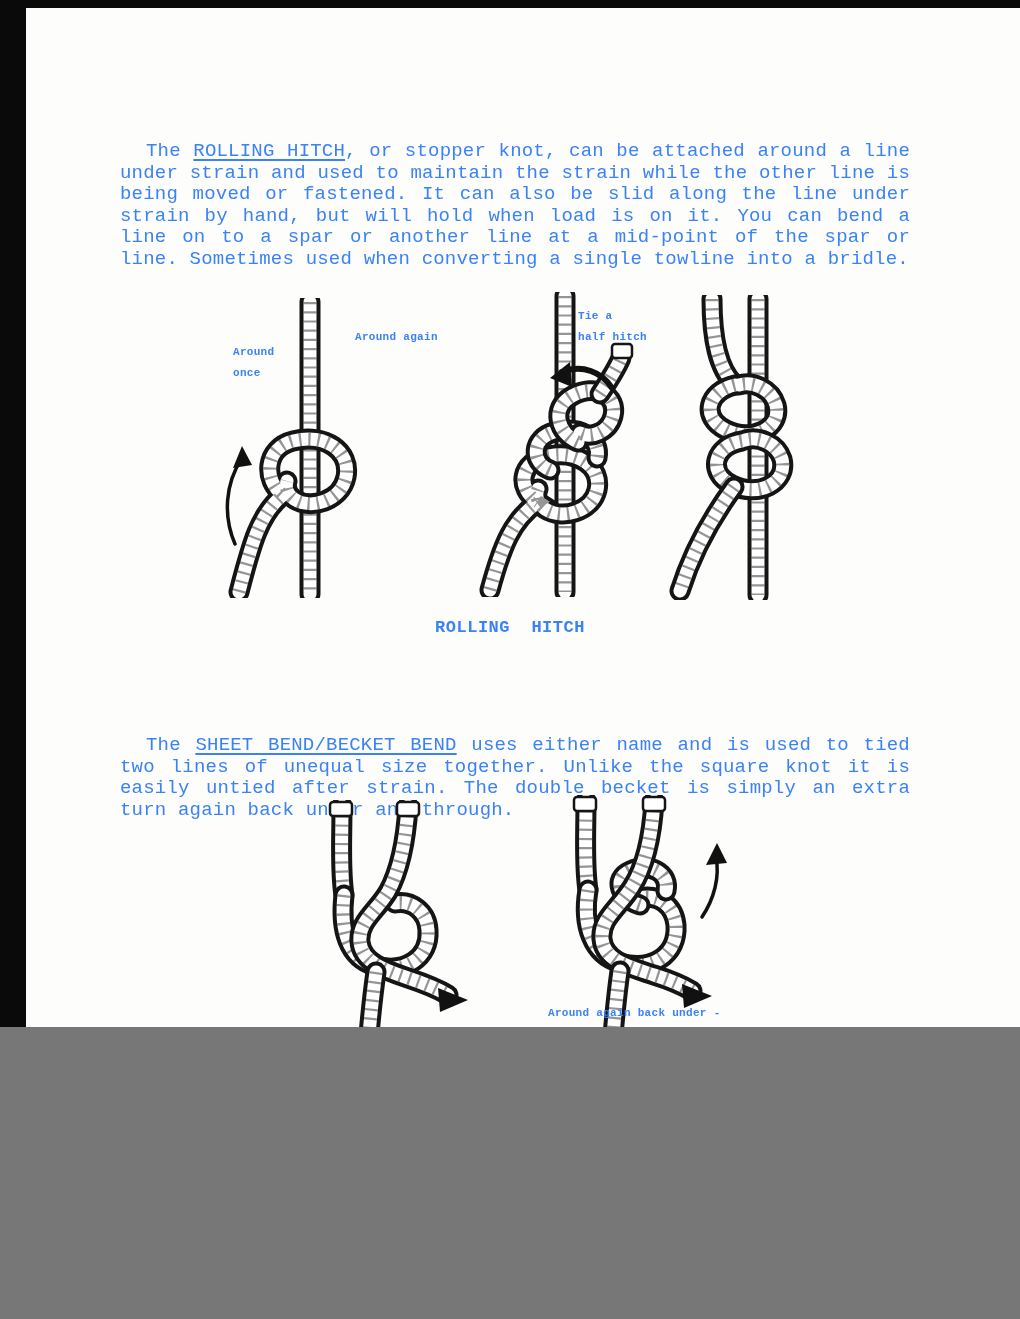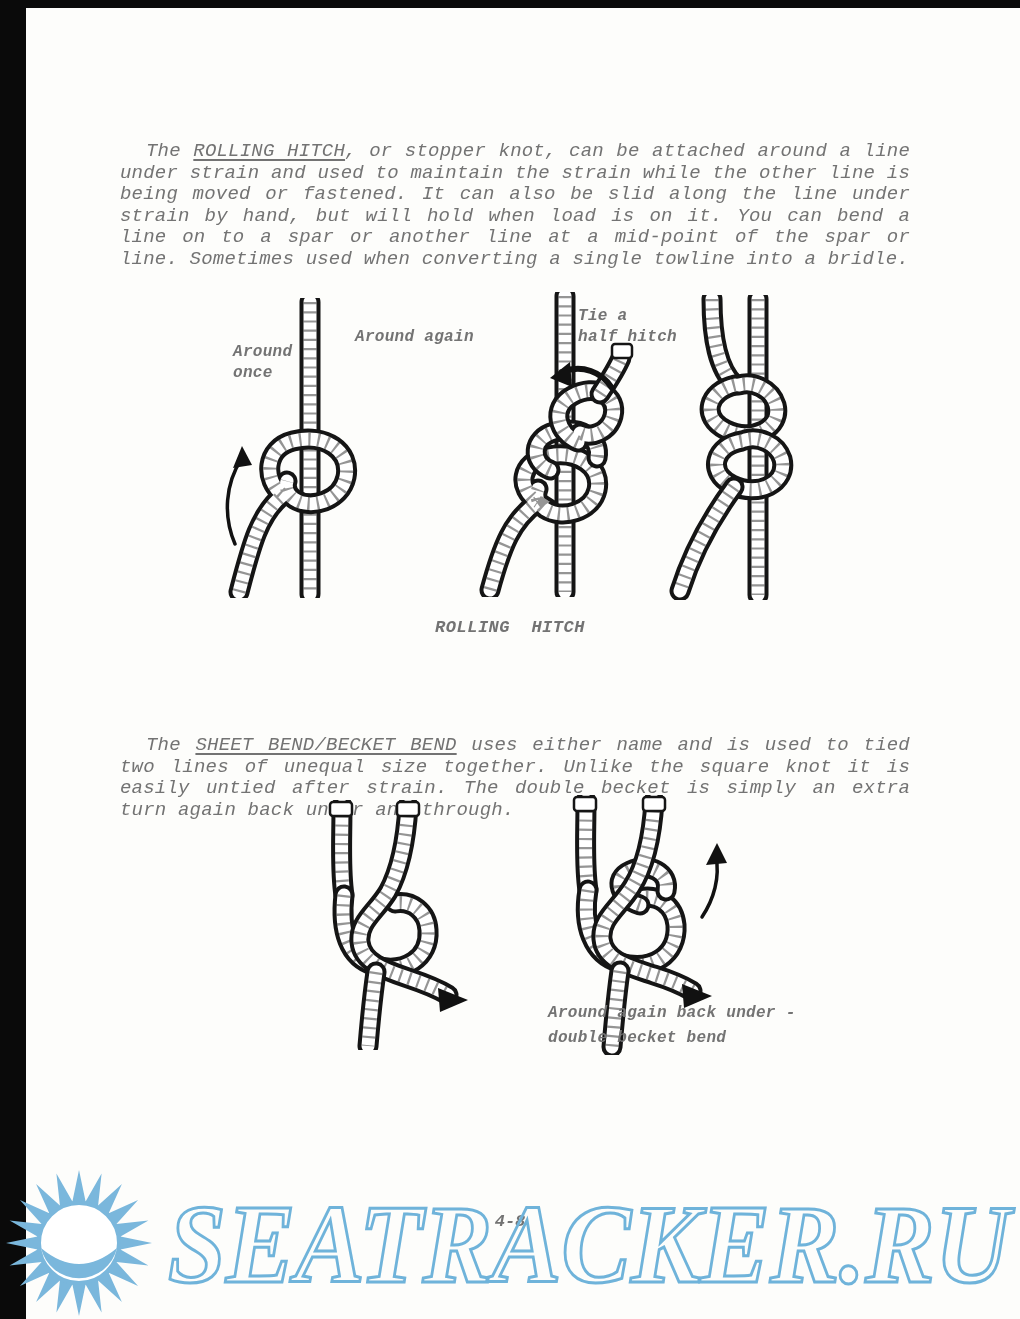--- a/index.html
+++ b/index.html
@@ -1,24 +1,24 @@
 <!DOCTYPE html>
 <html><head>
 <meta charset="utf-8">
 <style>
   html,body{margin:0;padding:0;background:#777;}
-  #page{position:relative;width:1020px;height:1319px;background:#fdfdfb;overflow:hidden;
-        font-family:"Liberation Mono","DejaVu Sans Mono",monospace;color:#737373;font-style:italic;}
+  #page{position:relative;width:1020px;height:1027px;background:#fdfdfb;overflow:hidden;
+        font-family:"Liberation Mono","DejaVu Sans Mono",monospace;color:#3b82f6;}
   .edge{position:absolute;background:#0a0a0a;}
   #edge-left{left:0;top:0;width:26px;height:1319px;}
   #edge-top{left:0;top:0;width:1020px;height:8px;}
   .para{position:absolute;left:120px;width:790px;font-size:19px;line-height:21.5px;
         text-align:justify;letter-spacing:.2px;text-indent:26px;}
   .para .term{text-decoration:underline;text-underline-offset:3px;text-decoration-thickness:1.5px;}
-  .lbl{position:absolute;font-size:16px;line-height:21px;white-space:pre;letter-spacing:.3px;font-weight:bold;}
+  .lbl{position:absolute;font-size:11px;line-height:21px;white-space:pre;letter-spacing:.3px;font-weight:bold;}
   .lbl2{line-height:25px;}
   .caption{position:absolute;left:0;width:1020px;text-align:center;font-size:17px;
            letter-spacing:.5px;white-space:pre;font-weight:bold;}
   .fig{position:absolute;}
   .rope-outer{fill:none;stroke:#151515;stroke-width:21;stroke-linecap:round;}
   .rope-inner{fill:none;stroke:#ffffff;stroke-width:13;stroke-linecap:round;}
   .rope-tex{fill:none;stroke:#151515;stroke-width:13;stroke-linecap:butt;
             stroke-dasharray:2.2 7;opacity:.45;}
   .arrow{fill:none;stroke:#111;stroke-width:3.5;stroke-linecap:round;}
   .arrow-bold{stroke-width:6;}

